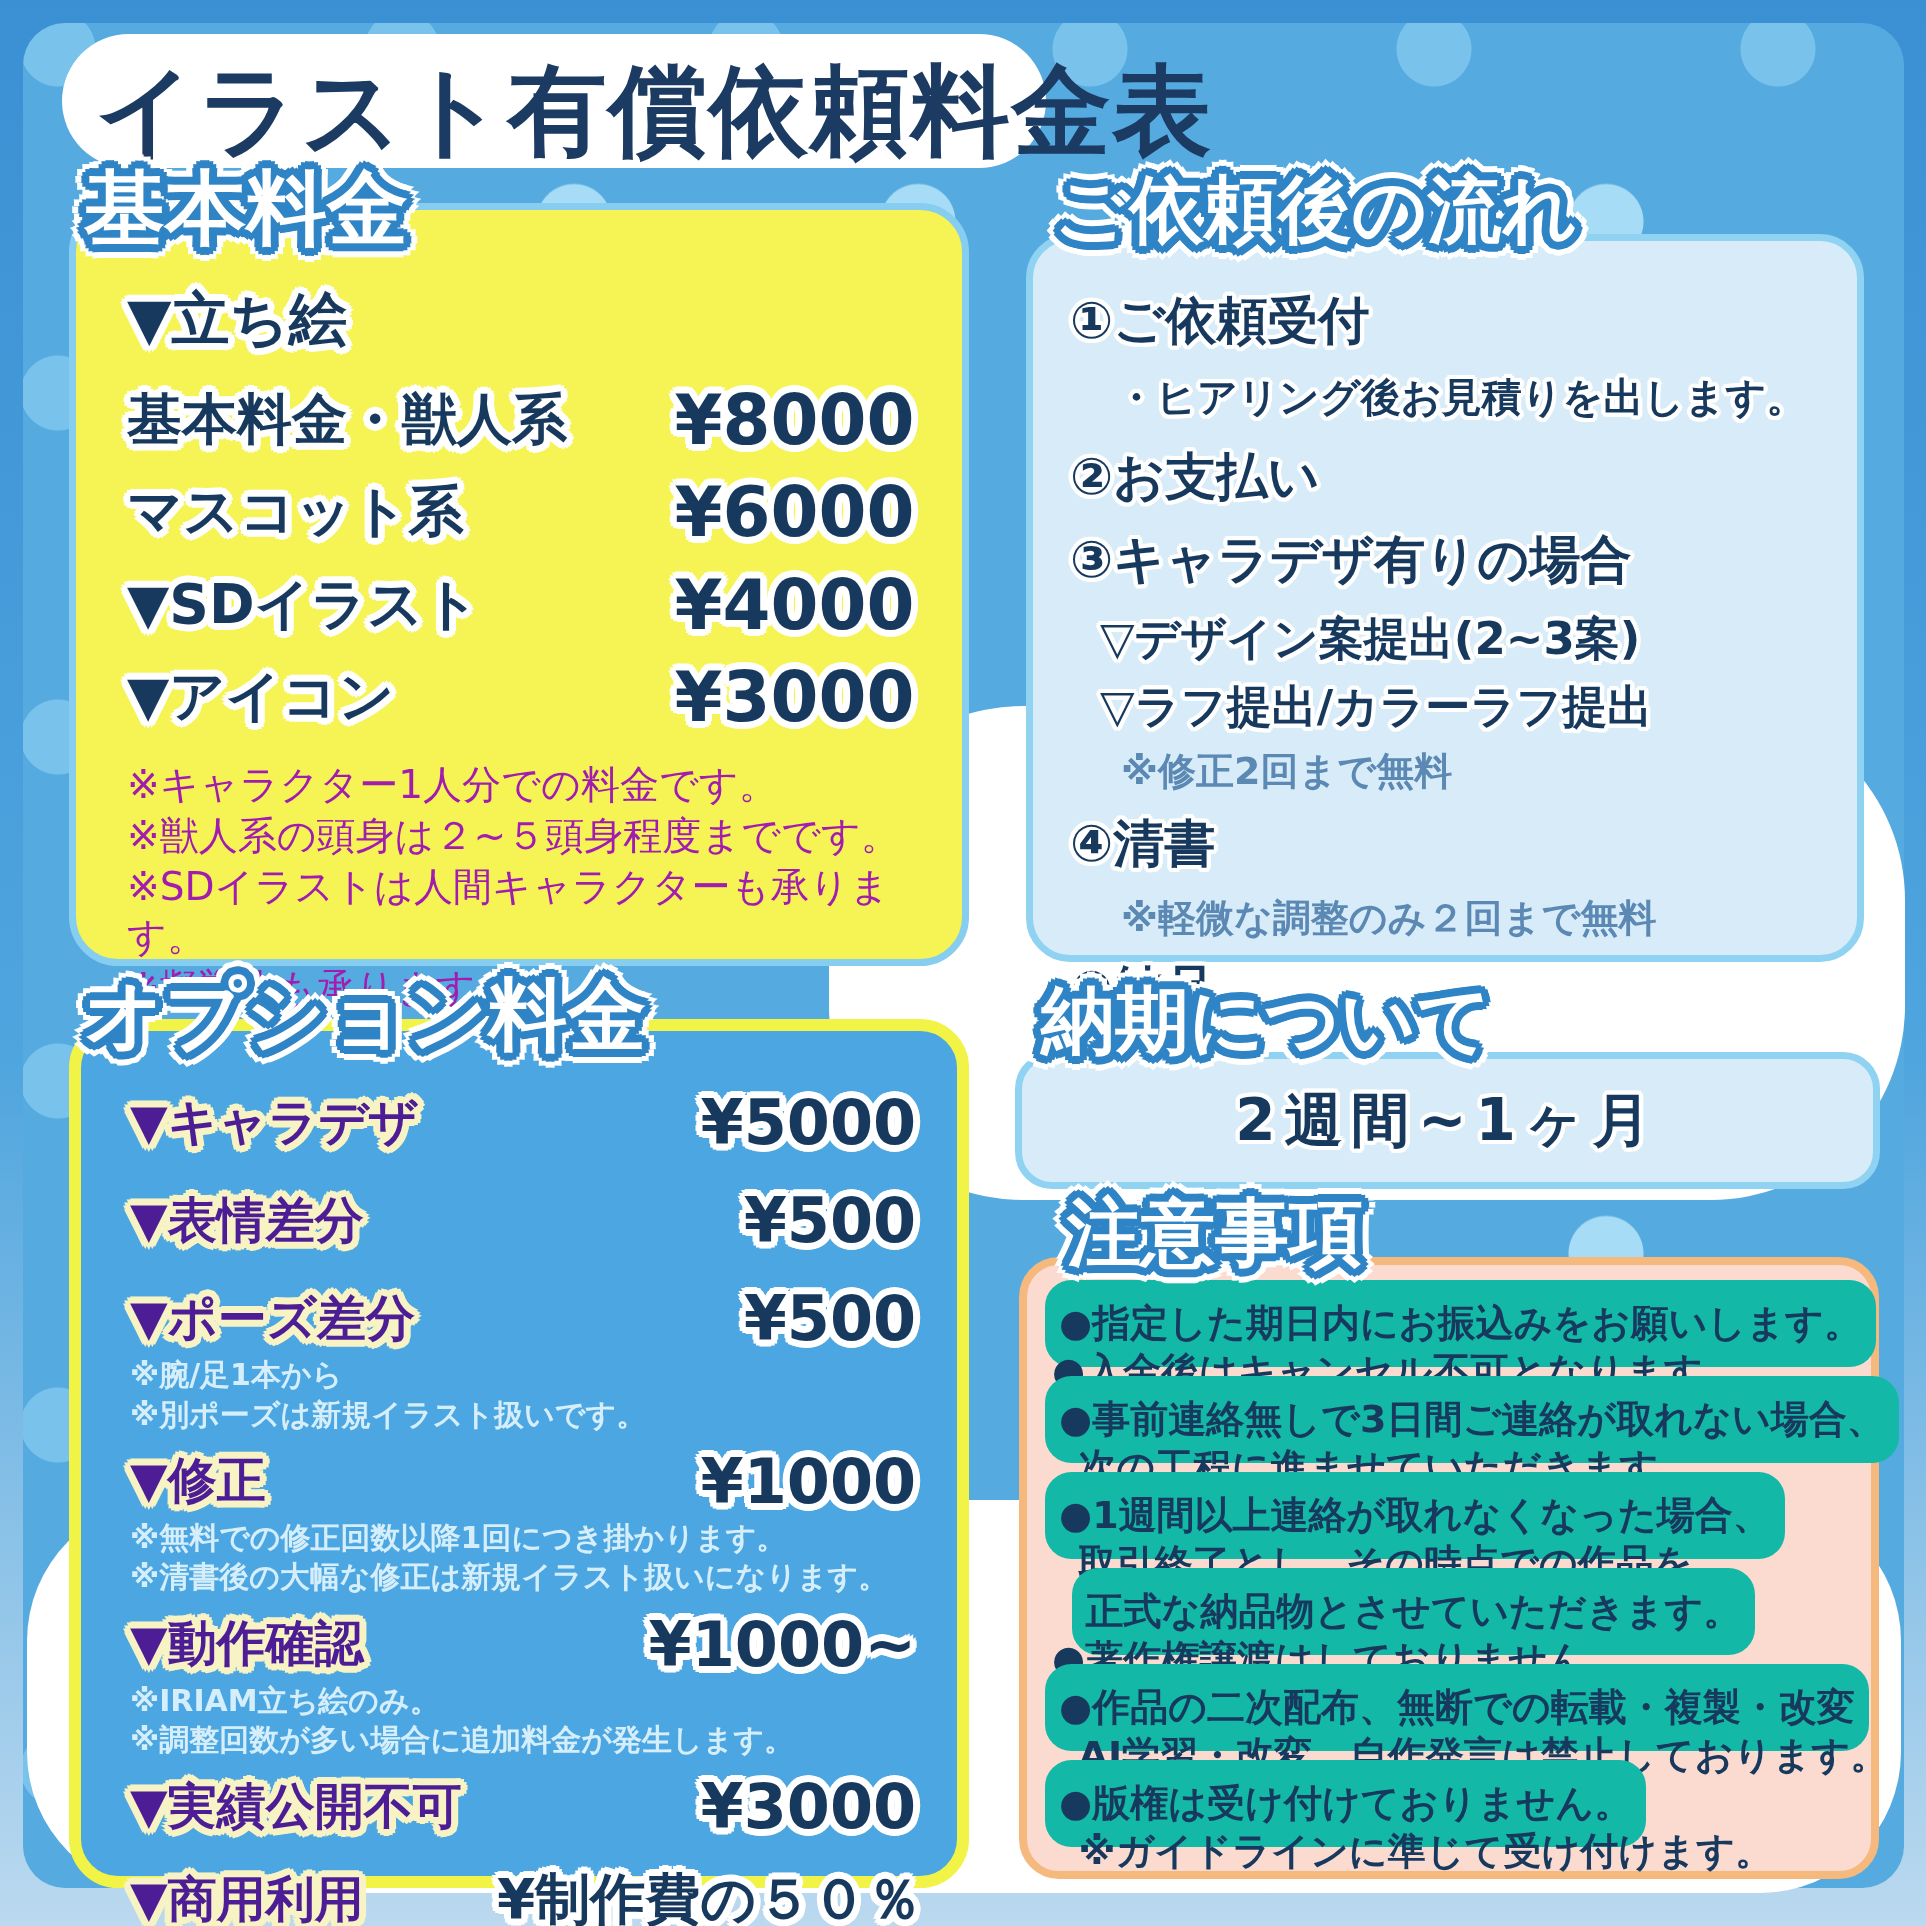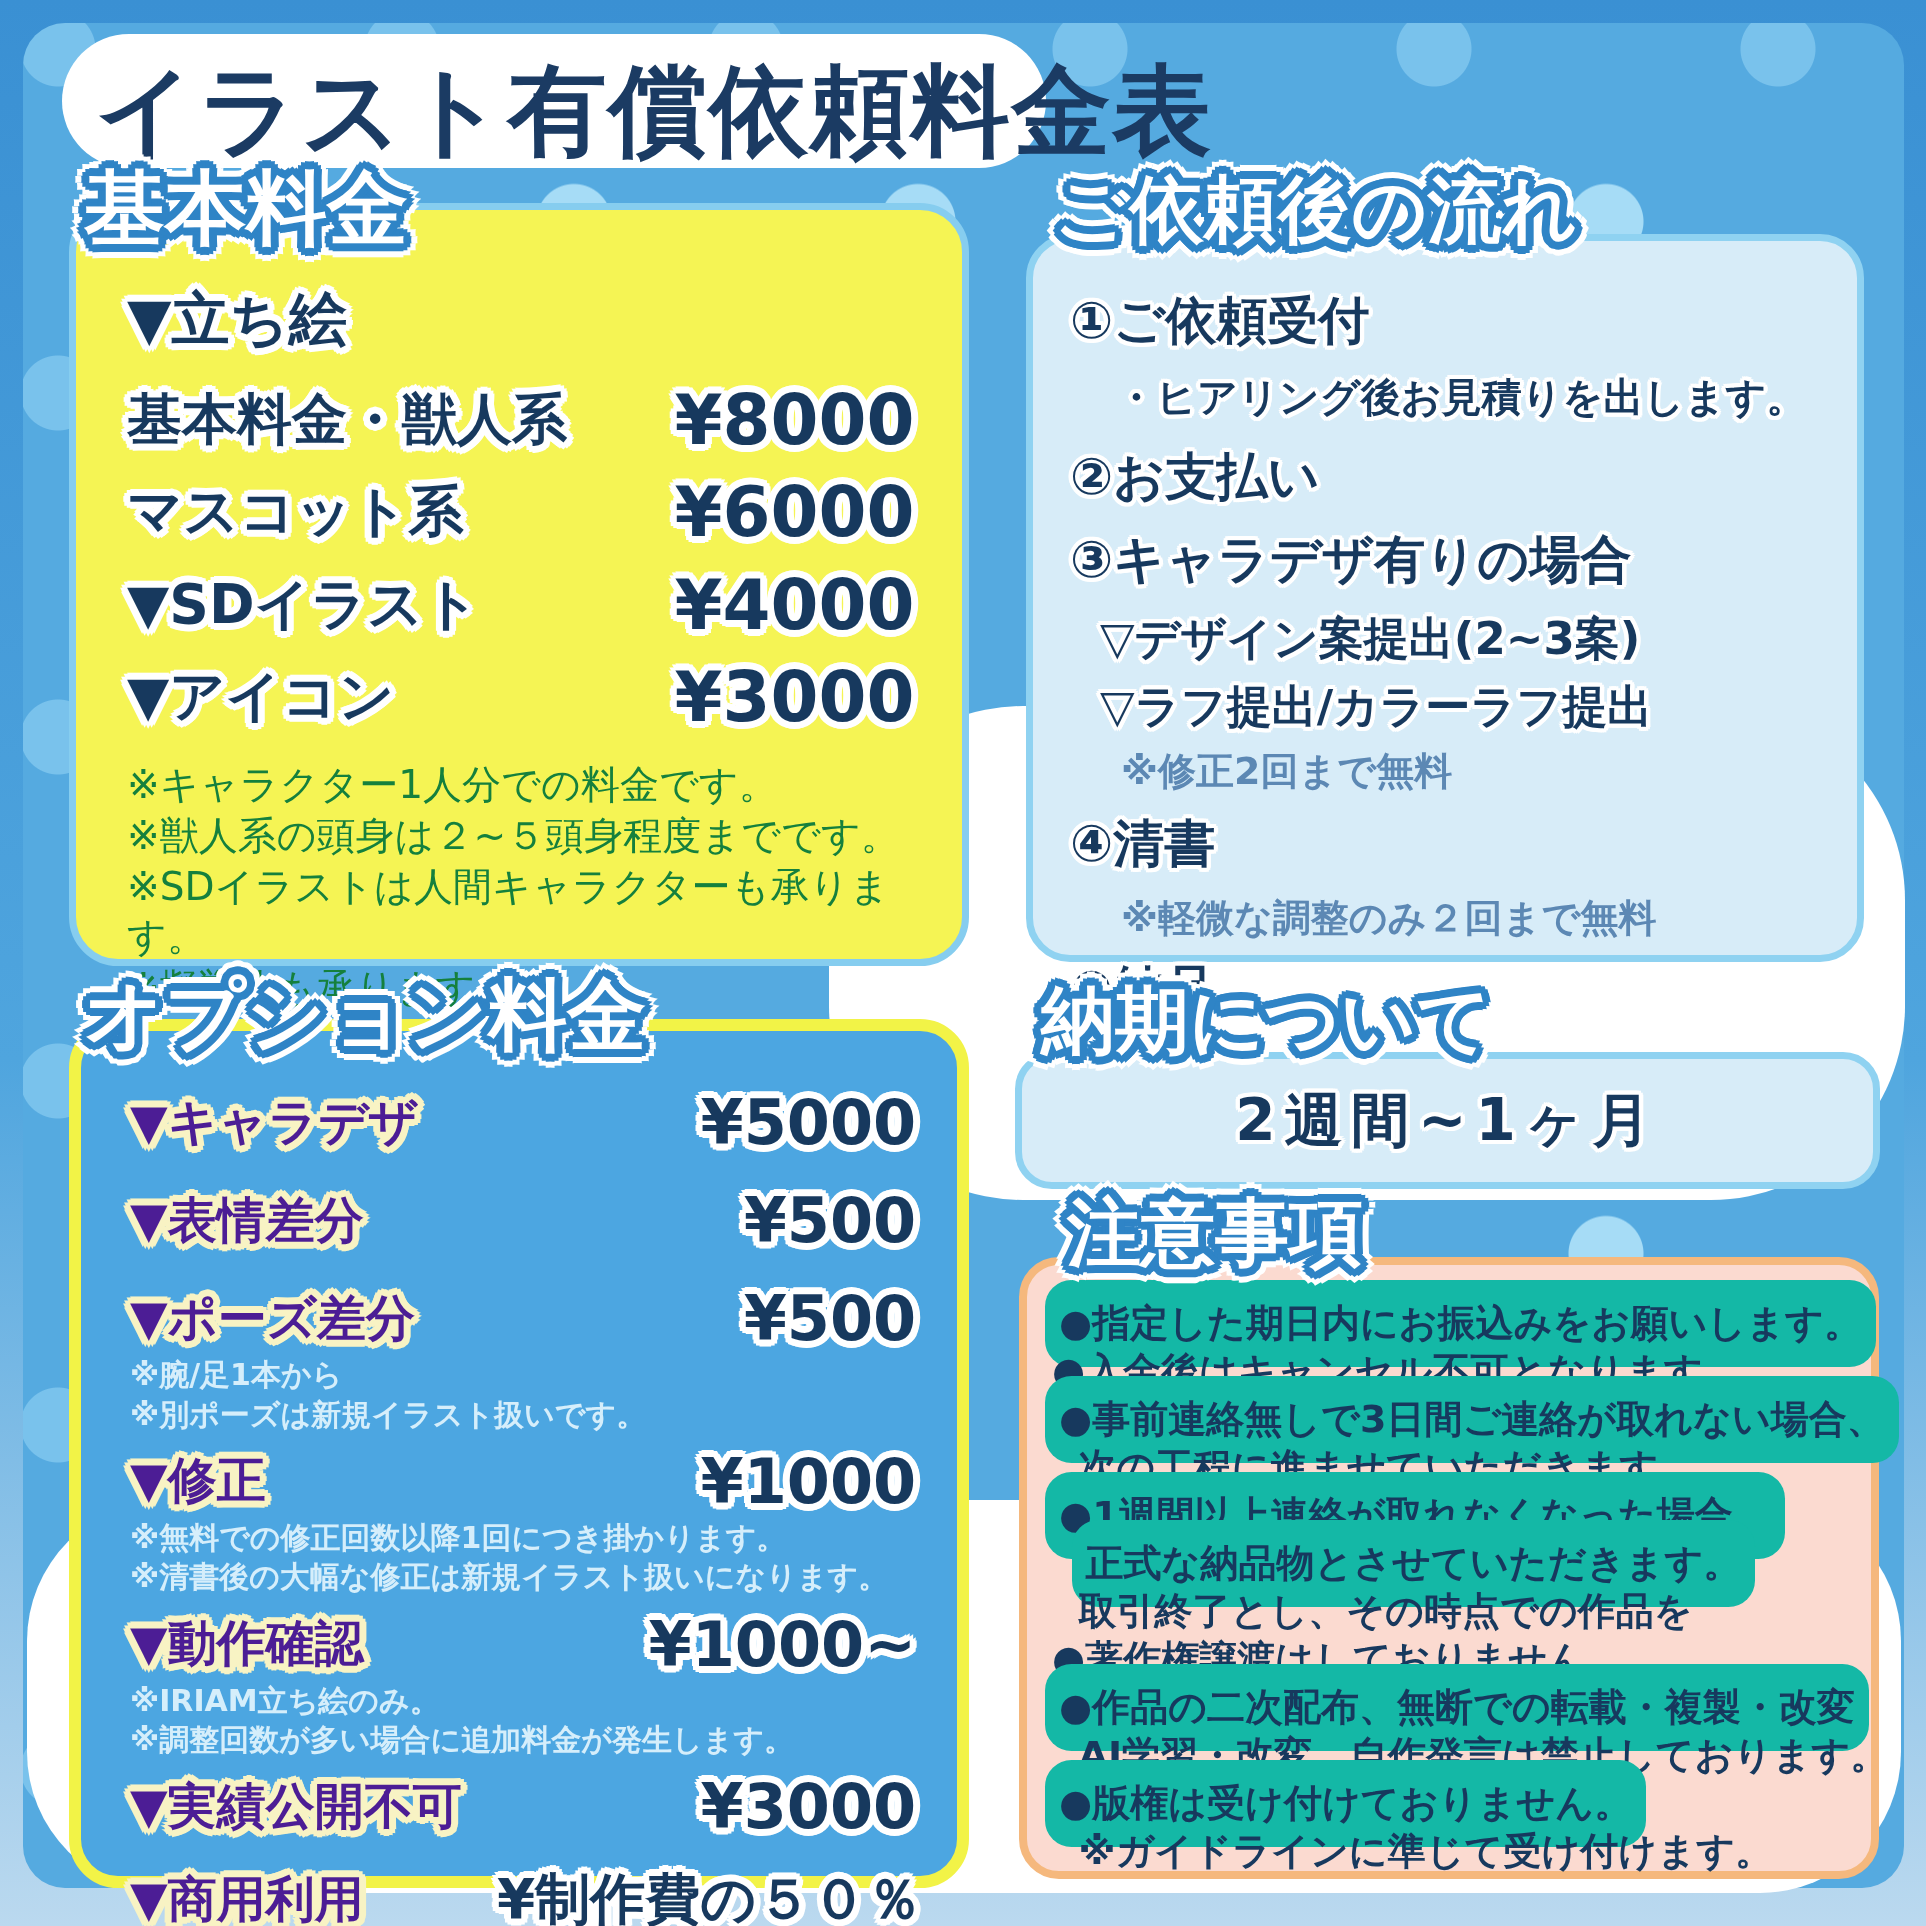--- a/index.html
+++ b/index.html
@@ -58,21 +58,21 @@
   .h-caution{left:1067px;top:1184px;font-size:74px;}
 
   .panel{position:absolute;box-sizing:border-box;z-index:1;}
   .p-basic{left:69px;top:203px;width:900px;height:763px;background:#F5F454;
     border:7px solid #86CDEF;border-radius:49px;padding:71px 35px 0 51px;}
   .b-item0{font-size:58px;font-weight:800;margin-bottom:21px;}
   .b-row{display:flex;justify-content:space-between;align-items:center;margin-bottom:12.4px;}
   .b-label{font-size:55px;font-weight:800;}
   .b-price{font-size:69px;font-weight:800;padding-right:12.4px;}
   .b-notes{margin-top:23px;}
-  .b-note{font-size:39px;color:#15803d;line-height:1.3;}
+  .b-note{font-size:39px;color:#a21caf;line-height:1.3;}
 
   .p-flow{left:1026px;top:234px;width:838px;height:728px;background:#D7ECF8;
     border:7px solid #8FD2F1;border-radius:44px;padding:46px 26.5px 0 37px;}
   .f-step{font-size:51px;font-weight:800;color:#17395E;margin-bottom:14px;}
   .f-detail{font-size:40px;font-weight:700;color:#17395E;margin:0 0 17.6px 46px;}
   .f-sub{font-size:45px;font-weight:800;color:#17395E;margin:0 0 8.8px 30px;}
   .f-note{font-size:38px;font-weight:800;color:#5C88B4;margin:0 0 12.4px 51px;}
 
   .box-delivery{left:1015px;top:1052px;width:865px;height:137px;background:#D7ECF8;
     border:7px solid #8FD2F1;border-radius:37px;display:flex;align-items:center;
@@ -164,24 +164,24 @@
     <div class="c-line">
         <span class="pill">●事前連絡無しで3日間ご連絡が取れない場合、</span>
       </div>
     <div class="c-line c-ind">
         <span>次の工程に進ませていただきます。</span>
       </div>
     <div class="c-line">
         <span class="pill">●1週間以上連絡が取れなくなった場合、</span>
       </div>
     <div class="c-line c-ind">
+        <span>取引終了とし、その時点での作品を</span>
+      </div>
+    <div class="c-line c-ind">
         <span class="pill">正式な納品物とさせていただきます。</span>
-      </div>
-    <div class="c-line c-ind">
-        <span>取引終了とし、その時点での作品を</span>
       </div>
     <div class="c-line">
         <span>●著作権譲渡はしておりません。</span>
       </div>
     <div class="c-line">
         <span class="pill">●作品の二次配布、無断での転載・複製・改変</span>
       </div>
     <div class="c-line c-ind">
         <span>AI学習・改変、自作発言は禁止しております。</span>
       </div>

